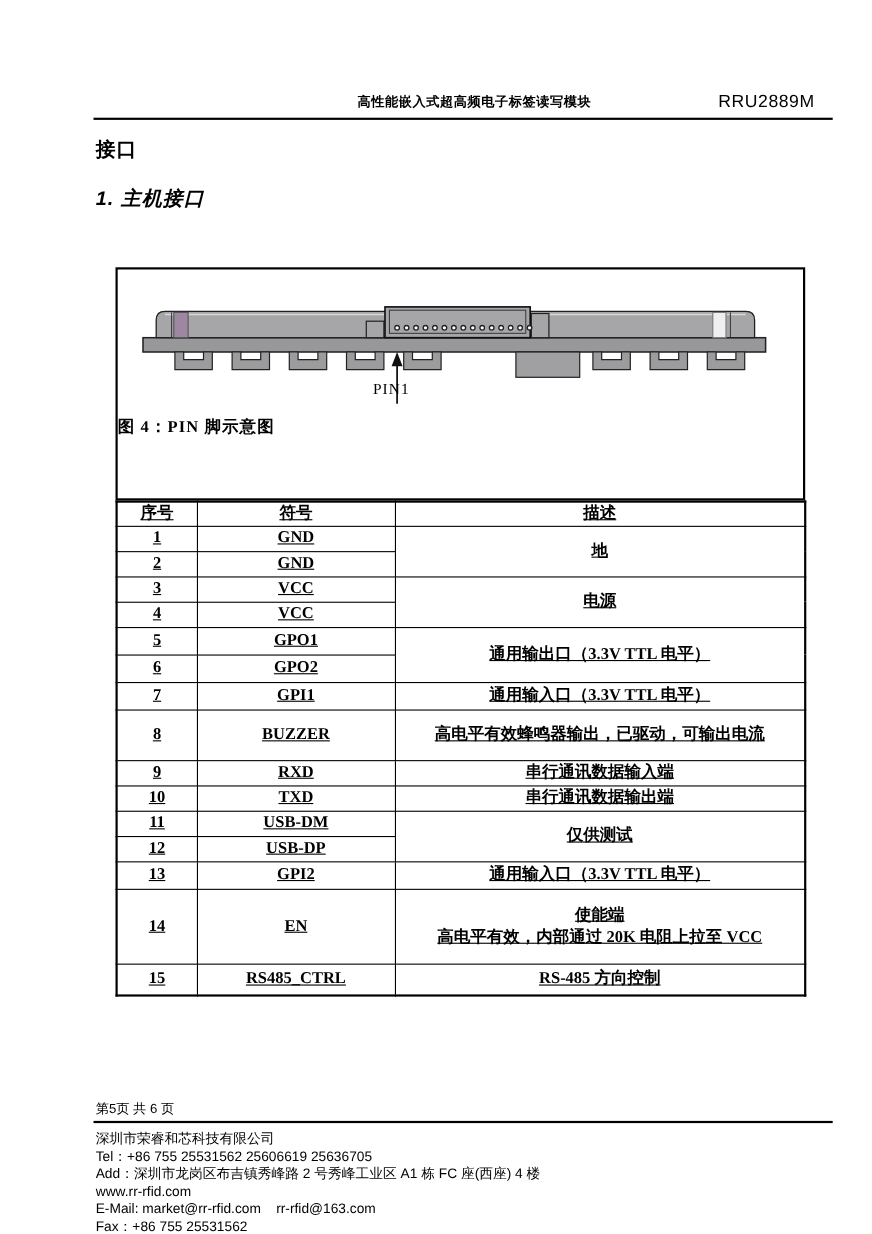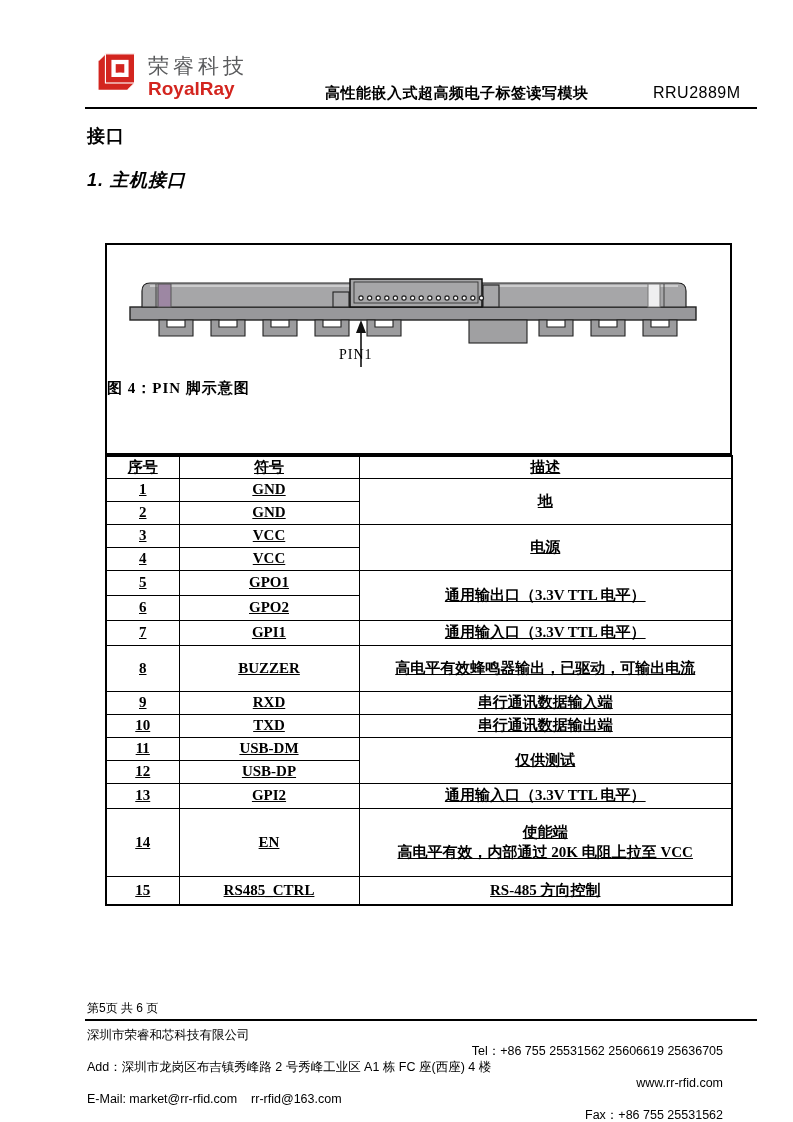--- a/index.html
+++ b/index.html
@@ -7,21 +7,21 @@
         font-family:"Liberation Serif","DejaVu Serif",serif;color:#000;}
 
   
   .logo-wrap{position:absolute;left:90px;top:50px;display:flex;align-items:flex-start;}
   .logo-icon{width:48px;height:54px;}
   .logo-text{margin-left:10px;padding-top:4px;}
   .logo-cn{font-family:"Liberation Sans","DejaVu Sans",sans-serif;font-size:21px;
            color:#5a5b5d;letter-spacing:4px;line-height:24px;}
   .logo-en{font-family:"Liberation Sans","DejaVu Sans",sans-serif;font-size:19px;
            font-weight:bold;color:#d3251f;line-height:22px;}
-  .doc-title{position:absolute;left:325px;top:84px;font-size:15px;font-weight:bold;
+  .doc-title{position:absolute;left:325px;top:84px;font-size:12px;font-weight:bold;
              letter-spacing:0.5px;}
   .doc-model{position:absolute;left:653px;top:84px;font-family:"Liberation Sans","DejaVu Sans",sans-serif;
              font-size:16px;font-weight:normal;letter-spacing:0.5px;}
   .rule-top{position:absolute;left:85px;top:107px;width:672px;height:2px;background:#000;}
 
   
   .h1{position:absolute;left:87px;top:124px;font-family:Liberation Serif, serif;
       font-size:18px;font-weight:bold;letter-spacing:1px;}
   .h2{position:absolute;left:87px;top:168px;font-family:"Liberation Sans","DejaVu Sans",sans-serif;
       font-size:18px;font-weight:bold;letter-spacing:1px;font-style:italic;}
@@ -47,42 +47,27 @@
   tr.rbz{height:46px;} tr.ren{height:68px;} tr.r15{height:29px;margin-top:44px;}
 
   
   .page-info{position:absolute;left:87px;top:1000px;
              font-family:"Liberation Sans","DejaVu Sans",sans-serif;font-size:12px;}
   .rule-bottom{position:absolute;left:85px;top:1019px;width:672px;height:2px;background:#000;}
   .footer-grid{position:absolute;left:87px;top:1027px;width:636px;
                font-family:"Liberation Sans","DejaVu Sans",sans-serif;font-size:12.5px;}
   .footer-row{display:flex;justify-content:space-between;line-height:16px;flex-direction:column;}
   .footer-row .fl{white-space:pre;}
-  .footer-row .fr{text-align:right;margin-left:18px;}
+  .footer-row .fr{text-align:left;}
 </style>
 </head>
 <body>
 
 <div class="page">
 
-  <div class="logo-wrap">
-    <svg class="logo-icon" viewBox="0 0 56 58">
-      <polygon points="18,2 52,2 52,36 44,44 10,44 10,10" fill="#d3251f"></polygon>
-      <rect x="18" y="2" width="34" height="34" fill="#d3251f" stroke="#ffffff" stroke-width="1.3"></rect>
-      <line x1="18" y1="2" x2="10" y2="10" stroke="#ffffff" stroke-width="1.2"></line>
-      <line x1="52" y1="36" x2="44" y2="44" stroke="#ffffff" stroke-width="1.2"></line>
-      <rect x="25" y="9" width="20" height="20" fill="#ffffff"></rect>
-      <rect x="30" y="14" width="10" height="10" fill="#d3251f"></rect>
-      <rect x="33" y="24" width="4" height="5" fill="#ffffff"></rect>
-    </svg>
-    <div class="logo-text">
-      <div class="logo-cn">荣睿科技</div>
-      <div class="logo-en">RoyalRay</div>
-    </div>
-  </div>
   <div class="doc-title">高性能嵌入式超高频电子标签读写模块</div>
   <div class="doc-model">RRU2889M</div>
   <div class="rule-top"></div>
 
   <div class="h1">接口</div>
   <div class="h2">1. 主机接口</div>
 
   <div class="figure-box">
     <svg class="module-svg" width="582" height="112" viewBox="0 0 582 112">
 

